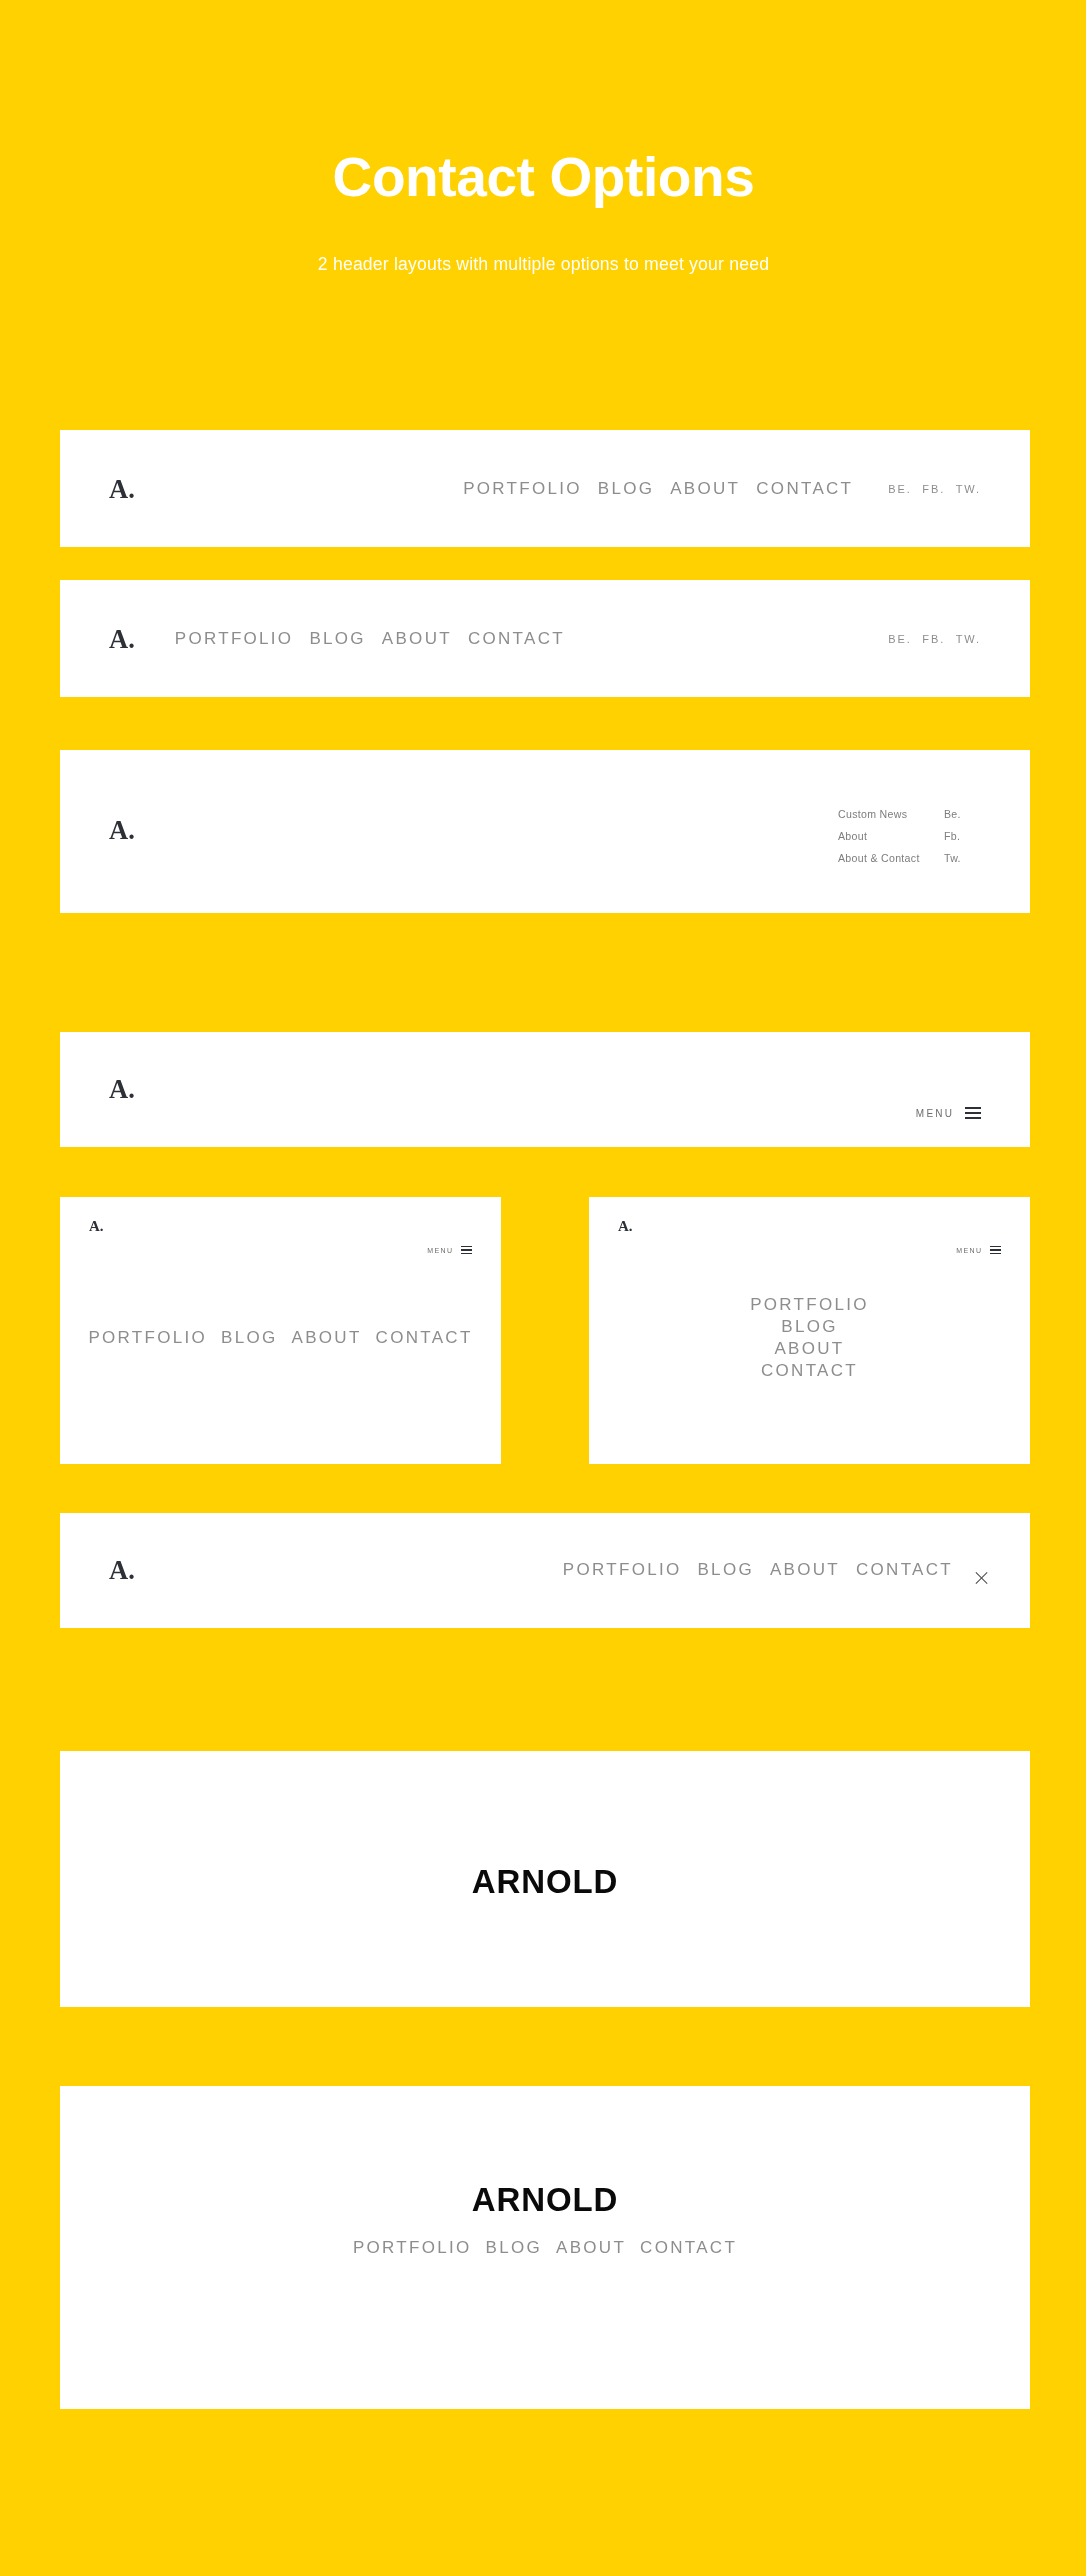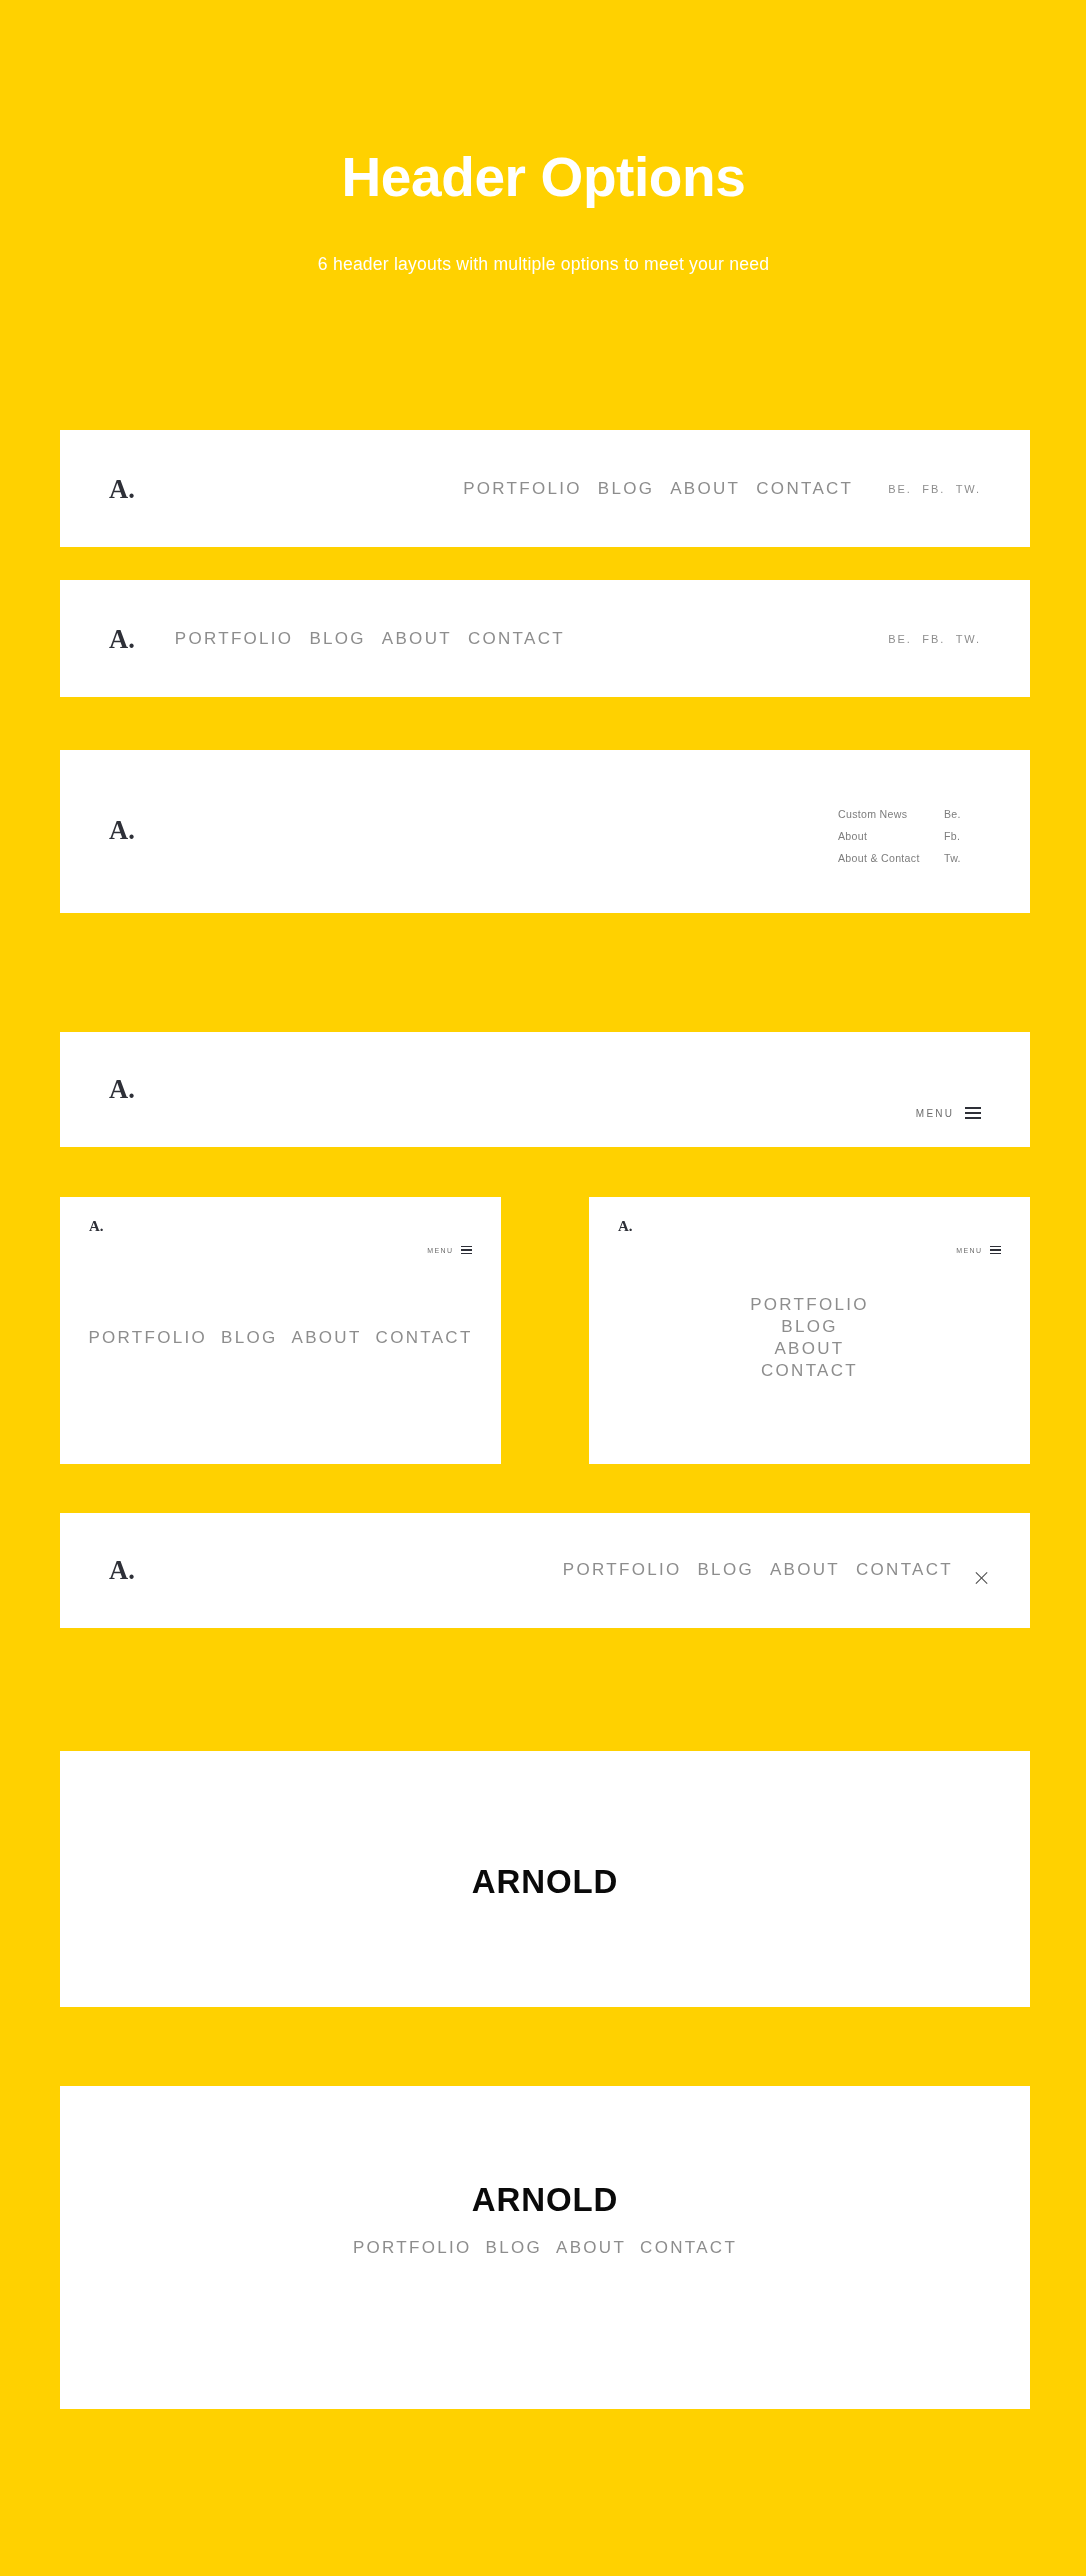--- a/index.html
+++ b/index.html
@@ -131,22 +131,22 @@
 
   .vnav { display:flex; flex-direction:column; align-items:center; }
   .vnav .nav-item { line-height:22px; }
 </style>
 </head>
 <body>
 
 <div class="page">
 
   <div class="hero">
-    <div class="hero-title">Header Options</div>
-    <div class="hero-sub">6 header layouts with multiple options to meet your need</div>
+    <div class="hero-title">Contact Options</div>
+    <div class="hero-sub">2 header layouts with multiple options to meet your need</div>
   </div>
 
   <div class="card" style="top:430px; height:117px;">
     <div class="row" style="top:44px; height:30px; padding:0 49px;">
       <div class="logo logo-lg">A.</div>
       <div style="flex:1"></div>
       <div class="nav nav-gap-lg">
         <span class="nav-item">PORTFOLIO</span>
         <span class="nav-item">BLOG</span>
         <span class="nav-item">ABOUT</span>

